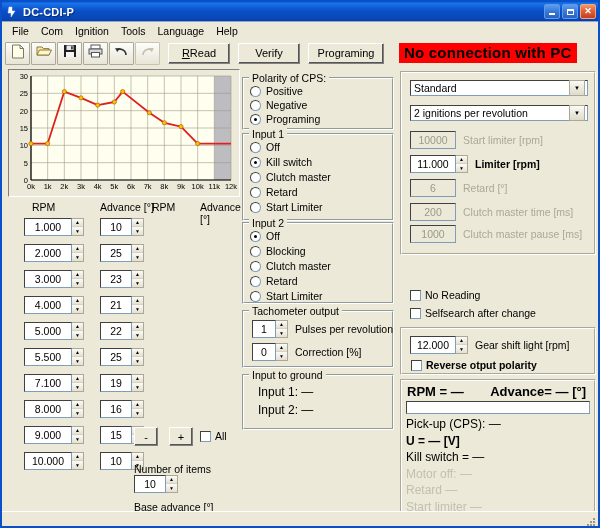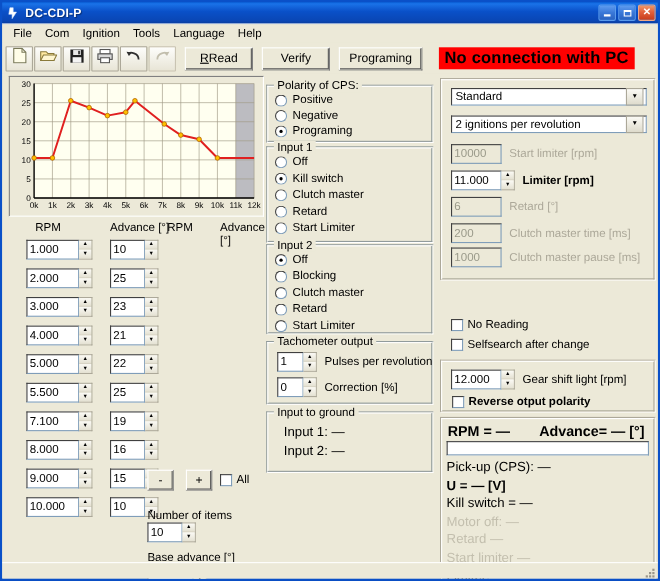--- a/index.html
+++ b/index.html
@@ -141,20 +141,21 @@
   .tbl-hdr .h2 { position:absolute; left:96px; }
   .tbl-hdr .h3 { position:absolute; left:148px; }
   .tbl-hdr .h4 { position:absolute; left:196px; }
 
   .rows { position:absolute; top:148px; left:0; width:236px; }
   .row { height:26px; position:relative; }
   .spin {
     position:absolute;
     display:flex; align-items:stretch;
     height:18px;
+    text-align:center;
   }
   .spin input, .spin .val {
     border:1px solid #7f9db9;
     border-top-color:#404040;border-left-color:#404040;
     background:#fff;
     font-size:10.5px; font-family:"Liberation Sans",sans-serif;
     padding:0 2px; margin:0;
     height:18px; line-height:16px;
     color:#000;
     outline:none;

